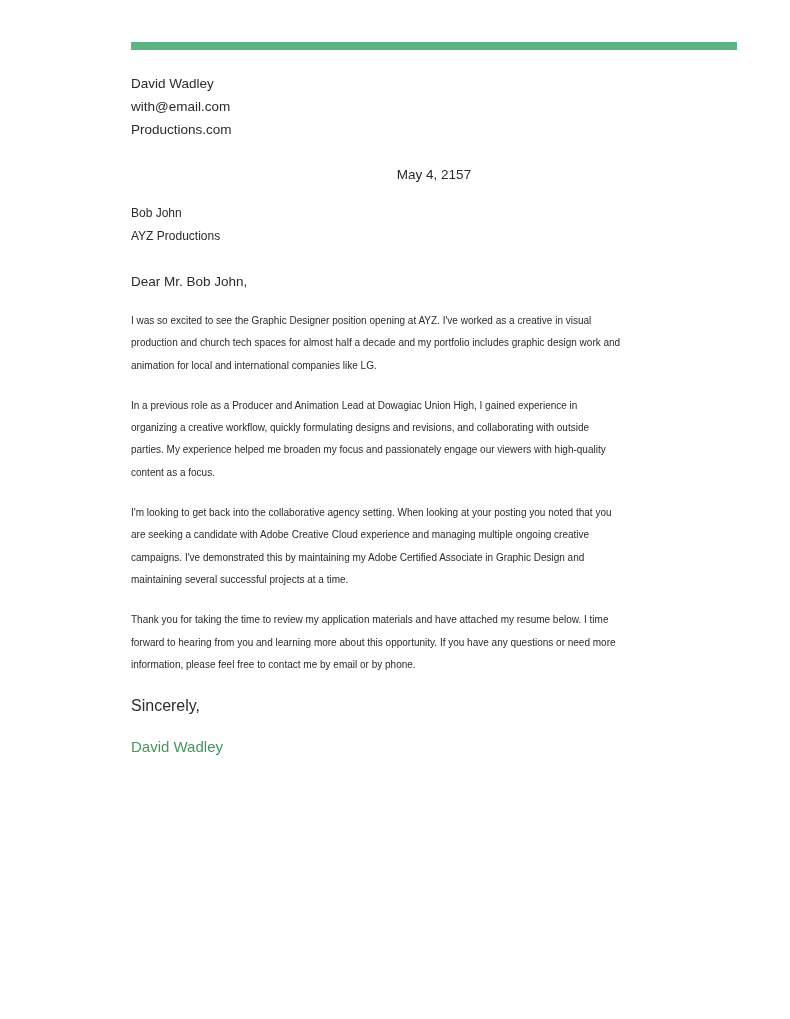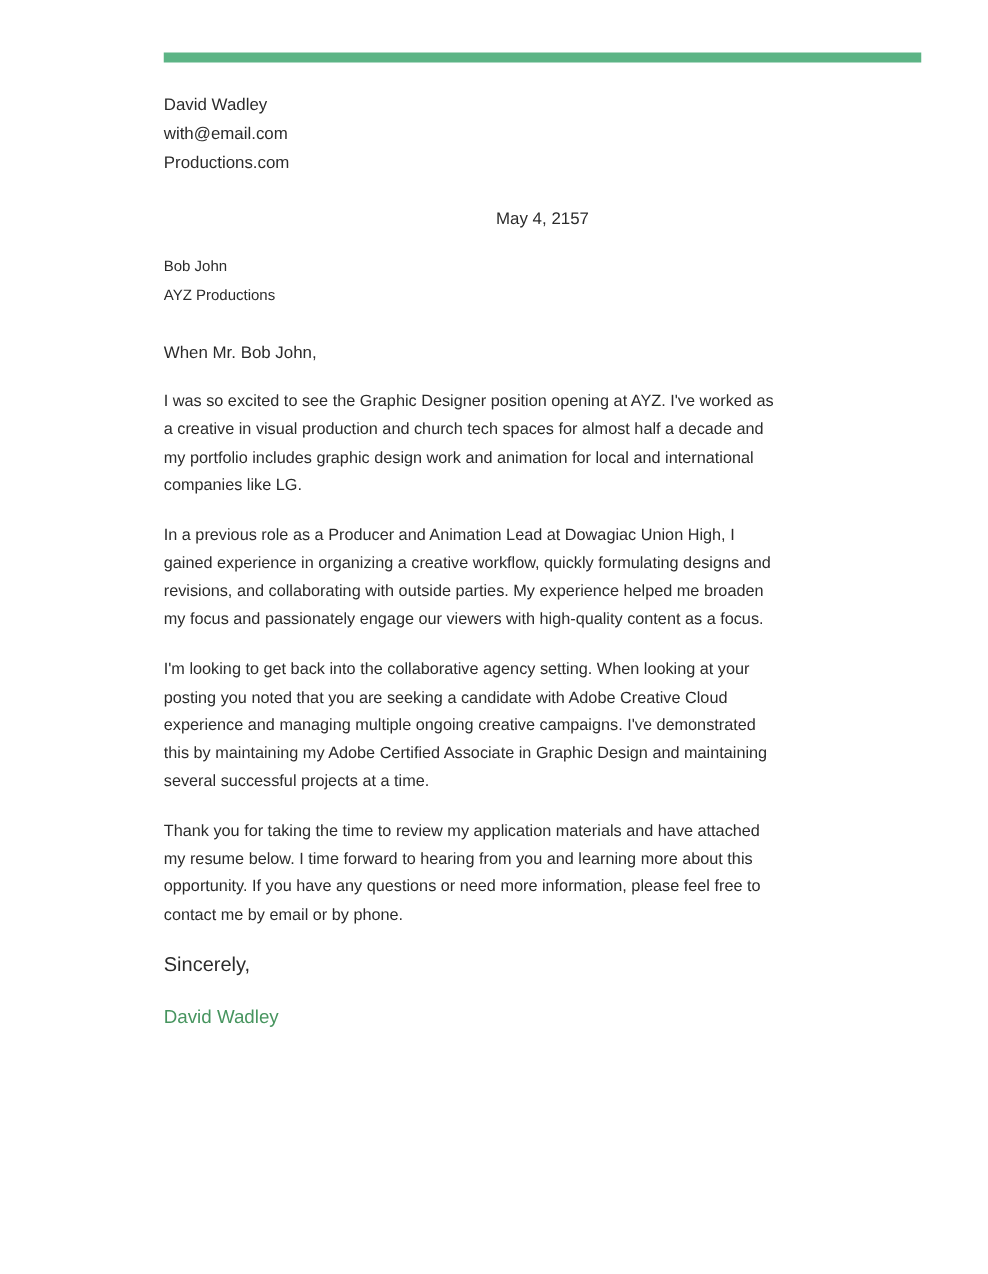--- a/index.html
+++ b/index.html
@@ -72,21 +72,21 @@
     font-size: 13.5px;
     line-height: 23px;
     color: #2b2b2b;
     margin: 0 0 17px 0;
   }
 
   .body-block {
     width: 490px;
   }
   .body-paragraph {
-    font-size: 13px;
+    font-size: 10px;
     line-height: 22.3px;
     color: #2b2b2b;
     margin: 0 0 18px 0;
     text-align: left;
   }
 
   .closing {
     font-size: 16px;
     line-height: 23px;
     color: #2b2b2b;
@@ -113,21 +113,21 @@
       <div class="contact-line">Productions.com</div>
     </div>
 
     <div class="date-line">May 4, 2157</div>
 
     <div class="recipient-block">
       <div class="recipient-line">Bob John</div>
       <div class="recipient-line">AYZ Productions</div>
     </div>
 
-    <div class="salutation">When Mr. Bob John,</div>
+    <div class="salutation">Dear Mr. Bob John,</div>
 
     <div class="body-block">
       <p class="body-paragraph">I was so excited to see the Graphic Designer position opening at AYZ. I've worked as a creative in visual production and church tech spaces for almost half a decade and my portfolio includes graphic design work and animation for local and international companies like LG.</p>
       <p class="body-paragraph">In a previous role as a Producer and Animation Lead at Dowagiac Union High, I gained experience in organizing a creative workflow, quickly formulating designs and revisions, and collaborating with outside parties. My experience helped me broaden my focus and passionately engage our viewers with high-quality content as a focus.</p>
       <p class="body-paragraph">I'm looking to get back into the collaborative agency setting. When looking at your posting you noted that you are seeking a candidate with Adobe Creative Cloud experience and managing multiple ongoing creative campaigns. I've demonstrated this by maintaining my Adobe Certified Associate in Graphic Design and maintaining several successful projects at a time.</p>
       <p class="body-paragraph">Thank you for taking the time to review my application materials and have attached my resume below. I time forward to hearing from you and learning more about this opportunity. If you have any questions or need more information, please feel free to contact me by email or by phone.</p>
     </div>
 
     <div class="closing">Sincerely,</div>
 

